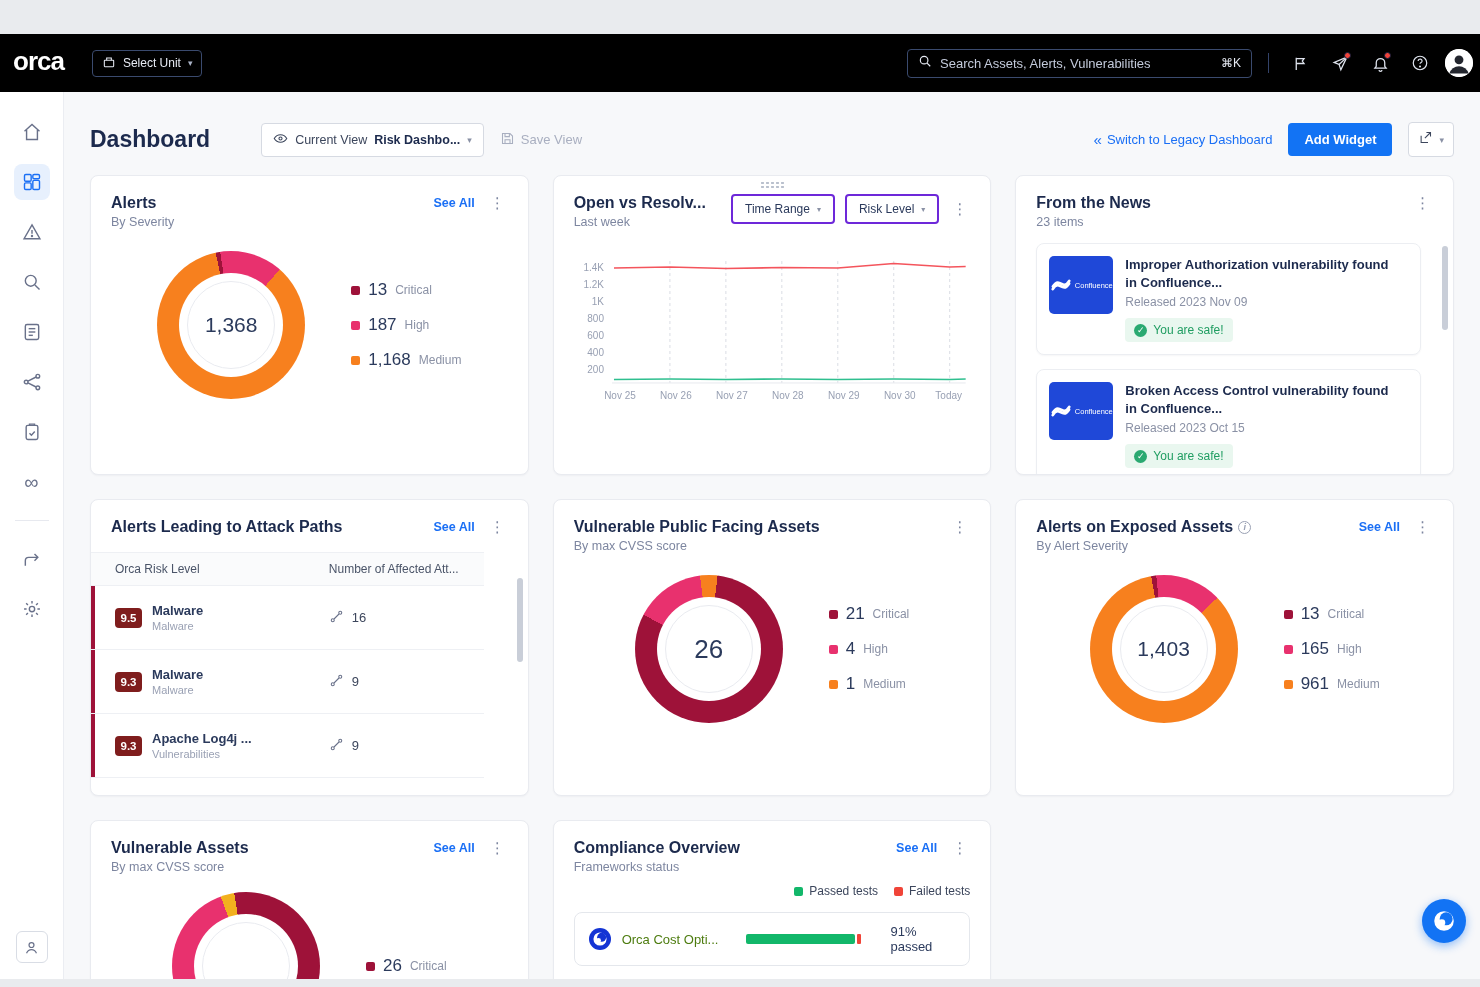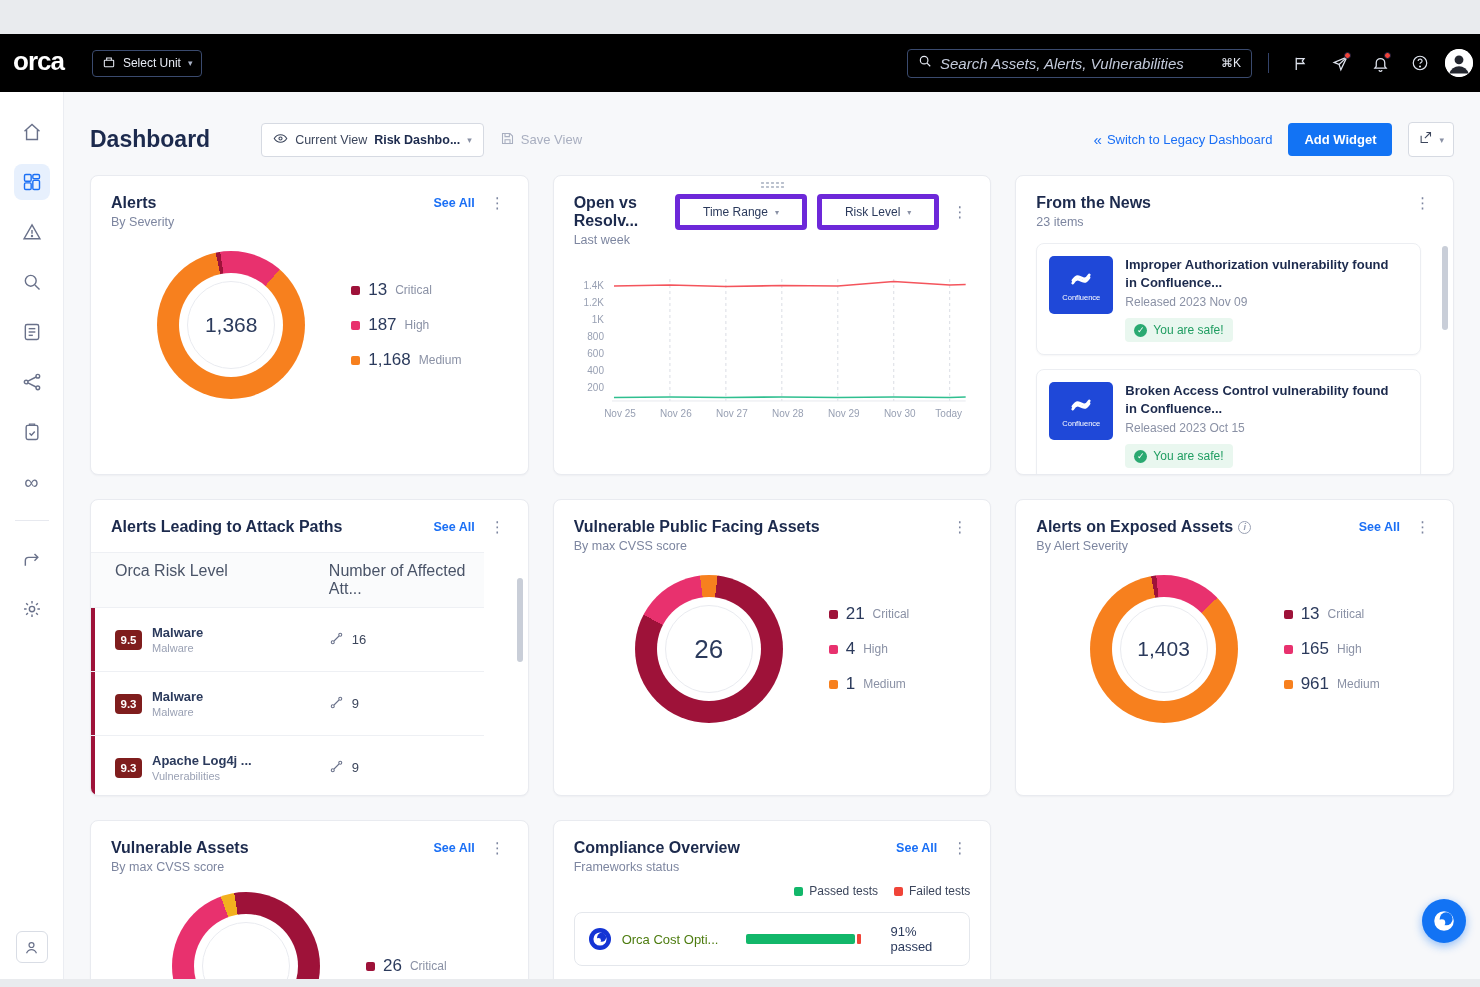--- a/index.html
+++ b/index.html
@@ -9,21 +9,21 @@
   .frame-top { height:34px; background:#e9ebee; }
   .frame-bottom { height:24px; background:#e9ebee; }
 
   
   .navbar { height:58px; background:#000000; display:flex; align-items:center; padding:0 7px; gap:10px; }
   .logo { color:#fff; font-size:26px; font-weight:800; letter-spacing:-1px; margin:0 18px 4px 6px; }
   .unit-btn { display:flex; align-items:center; gap:7px; border:1px solid #3a4a6e; border-radius:4px; color:#e7ebf4; font-size:12px; padding:4px 9px; background:transparent; cursor:pointer; }
   .unit-btn .caret { font-size:9px; color:#aab3c7; }
   .nav-spacer { flex:1; }
   .search-box { display:flex; align-items:center; gap:8px; width:345px; height:29px; border:1px solid #3a4a6e; border-radius:4px; padding:0 10px; }
-  .search-box input { flex:1; background:transparent; border:none; outline:none; color:#e7ebf4; font-size:15px; font-family:"Liberation Sans",sans-serif;font-style:italic; }
+  .search-box input { flex:1; background:transparent; border:none; outline:none; color:#e7ebf4; font-size:13px; font-family:"Liberation Sans",sans-serif; }
   .search-box input::placeholder { color:#c3cadb; }
   .shortcut { color:#e7ebf4; font-size:12px; }
   .nav-divider { width:1px; height:20px; background:#33436a; margin:0 6px; }
   .nav-icon { position:relative; width:30px; height:30px; display:flex; align-items:center; justify-content:center; color:#dfe4ee; cursor:pointer; }
   .nav-icon .dot { position:absolute; top:4px; right:4px; width:7px; height:7px; border-radius:50%; background:#f0443b; border:1.5px solid #0c1c3a; }
   .avatar { width:28px; height:28px; border-radius:50%; background:#fff; overflow:hidden; display:flex; align-items:center; justify-content:center; cursor:pointer; }
 
   
   .app { display:flex; height:887px; overflow:hidden; background:#f7f8fa; }
   .sidebar { width:64px; background:#fff; border-right:1px solid #ebedf2; display:flex; flex-direction:column; align-items:center; padding:22px 0 16px; gap:14px; }
@@ -75,40 +75,40 @@
   .donut-vuln    { background:conic-gradient(from 340deg, #F2B01E 0 3%,   #9E1239 3% 75%,      #E8316E 75% 100%); }
   .legend { display:flex; flex-direction:column; gap:15px; }
   .leg { display:flex; align-items:center; gap:8px; }
   .leg .sq { width:9px; height:9px; border-radius:2px; flex:0 0 auto; }
   .leg .val { font-size:17px; color:#2b3a5c; }
   .leg .lab { font-size:12px; color:#8a91a5; }
   .c-critical { background:#9E1239; } .c-high { background:#E8316E; } .c-medium { background:#F7801E; } .c-green { background:#12B76A; } .c-red { background:#F04438; }
 
   
   .chart-controls { display:flex; align-items:center; gap:10px; margin-left:auto; }
-  .mini-select { display:flex; align-items:center; gap:7px; border:5px solid #6d28d9; border-radius:4px; padding:6px 23px; font-size:12px; color:#2b3a5c; background:#fff; cursor:pointer; white-space:nowrap; }
+  .mini-select { display:flex; align-items:center; gap:7px; border:2px solid #6d28d9; border-radius:4px; padding:6px 12px; font-size:12px; color:#2b3a5c; background:#fff; cursor:pointer; white-space:nowrap; }
   .mini-select .caret { font-size:8px; color:#8a91a5; }
   .drag-dots { position:absolute; top:5px; left:50%; transform:translateX(-50%); width:24px; height:8px;
     background-image:radial-gradient(circle, #b9c0cd 1.1px, transparent 1.3px); background-size:5px 4px; cursor:grab; }
   .line-chart { margin-top:14px; width:100%; }
   .tick { font-size:10px; fill:#98a0b3; }
 
   
   .news-list { margin-top:14px; display:flex; flex-direction:column; gap:14px; }
   .news-item { display:flex; gap:12px; border:1px solid #eceef2; border-radius:8px; padding:12px; background:#fff; box-shadow:0 1px 2px rgba(16,24,40,.04); }
-  .conf-logo { width:64px; height:58px; background:#1f48d8; border-radius:5px; display:flex; flex-direction:column; align-items:center; justify-content:center; gap:3px; flex:0 0 auto; }
+  .conf-logo { width:64px; height:58px; background:#1f48d8; border-radius:5px; display:flex; flex-direction:row; align-items:center; justify-content:center; gap:3px; flex:0 0 auto; }
   .conf-logo .conf-name { color:#fff; font-size:7.5px; }
   .news-title { font-size:13px; font-weight:700; color:#1c2a4d; line-height:1.35; max-width:270px; }
   .news-date { font-size:12px; color:#8a91a5; margin-top:4px; }
   .safe-badge { display:inline-flex; align-items:center; gap:6px; background:#e9f7ef; color:#1f9d61; font-size:12px; border-radius:4px; padding:5px 9px; margin-top:9px; }
   .safe-badge .chk { width:13px; height:13px; border-radius:50%; background:#2aa971; color:#fff; font-size:9px; display:flex; align-items:center; justify-content:center; }
 
   
   .ap-table { margin:16px 24px 0 -20px; }
-  .ap-head { display:flex; background:#fafbfc; border-top:1px solid #eef0f4; border-bottom:1px solid #eef0f4; padding:9px 0 9px 24px; font-size:16px; color:#4a5468; }
+  .ap-head { display:flex; background:#fafbfc; border-top:1px solid #eef0f4; border-bottom:1px solid #eef0f4; padding:9px 0 9px 24px; font-size:12px; color:#4a5468; }
   .ap-col1 { flex:1; } .ap-col2 { width:42%; }
   .ap-row { position:relative; display:flex; align-items:center; border-bottom:1px solid #eef0f4; padding:11px 0 11px 24px; min-height:64px; }
   .ap-row::before { content:""; position:absolute; left:0; top:0; bottom:0; width:4px; background:#9E1239; }
   .score-badge { display:inline-flex; align-items:center; justify-content:center; min-width:27px; height:20px; background:#7f1d1d; color:#fff; font-size:11.5px; font-weight:700; border-radius:4px; padding:0 4px; margin-right:10px; }
   .ap-name-wrap { display:flex; align-items:center; flex:1; }
   .ap-name { font-size:13px; font-weight:600; color:#2b3a5c; }
   .ap-cat { font-size:11px; color:#9aa1b4; margin-top:2px; }
   .ap-count { width:42%; display:flex; align-items:center; gap:8px; color:#3c465c; font-size:13px; }
 
   

